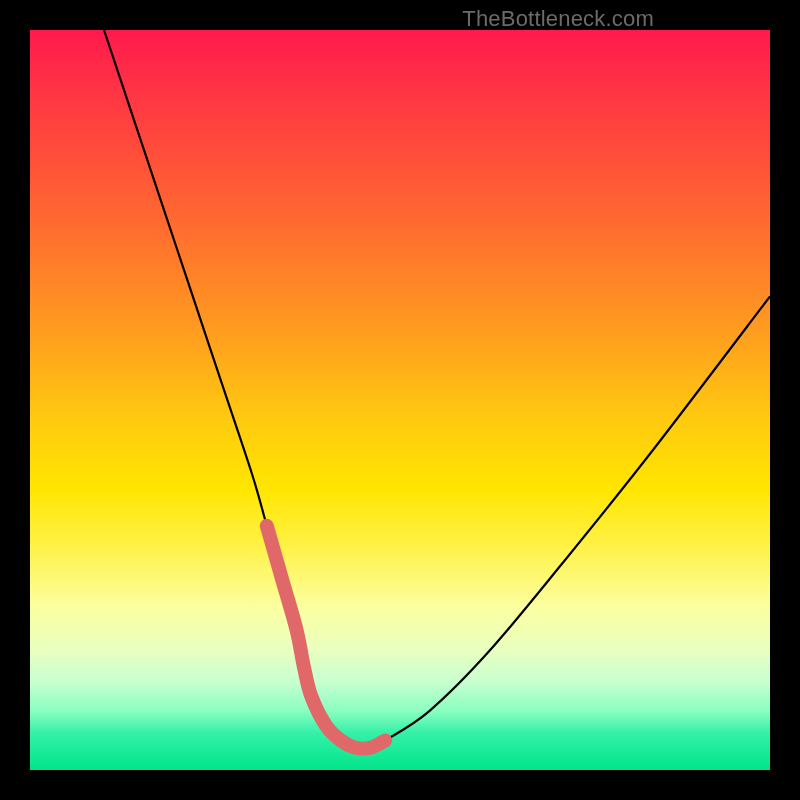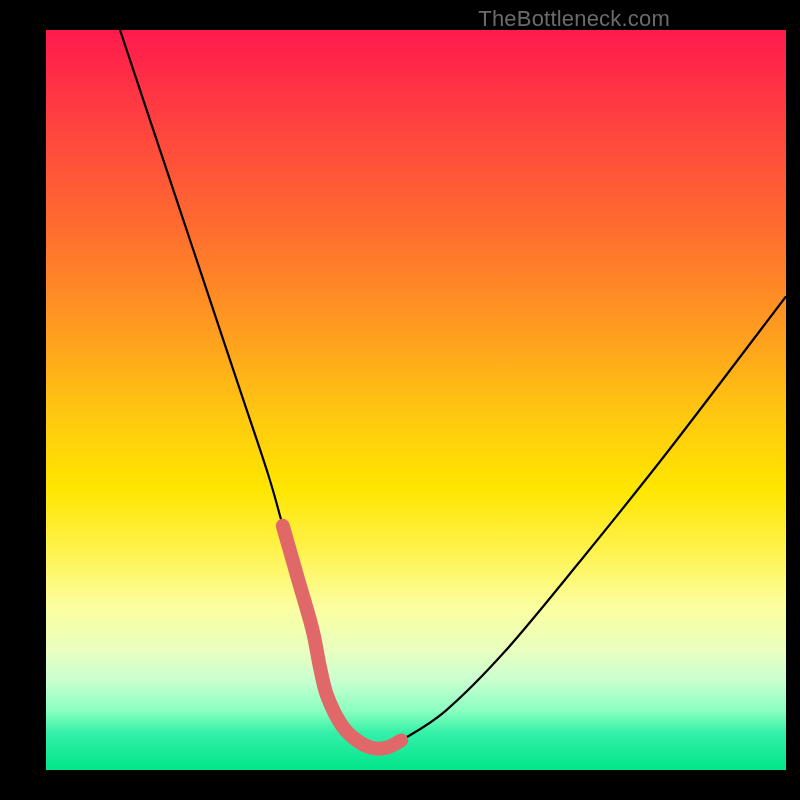--- a/index.html
+++ b/index.html
@@ -5,21 +5,21 @@
   html, body {
     margin: 0;
     padding: 0;
     width: 800px;
     height: 800px;
     background: #000;
     overflow: hidden;
   }
   .frame {
     position: absolute;
-    left: 16px;
+    left: 0;
     top: 0;
     width: 664px;
     height: 800px;
     background: #000;
   }
   .plot {
     position: absolute;
     left: 30px;
     top: 30px;
     width: 740px;

